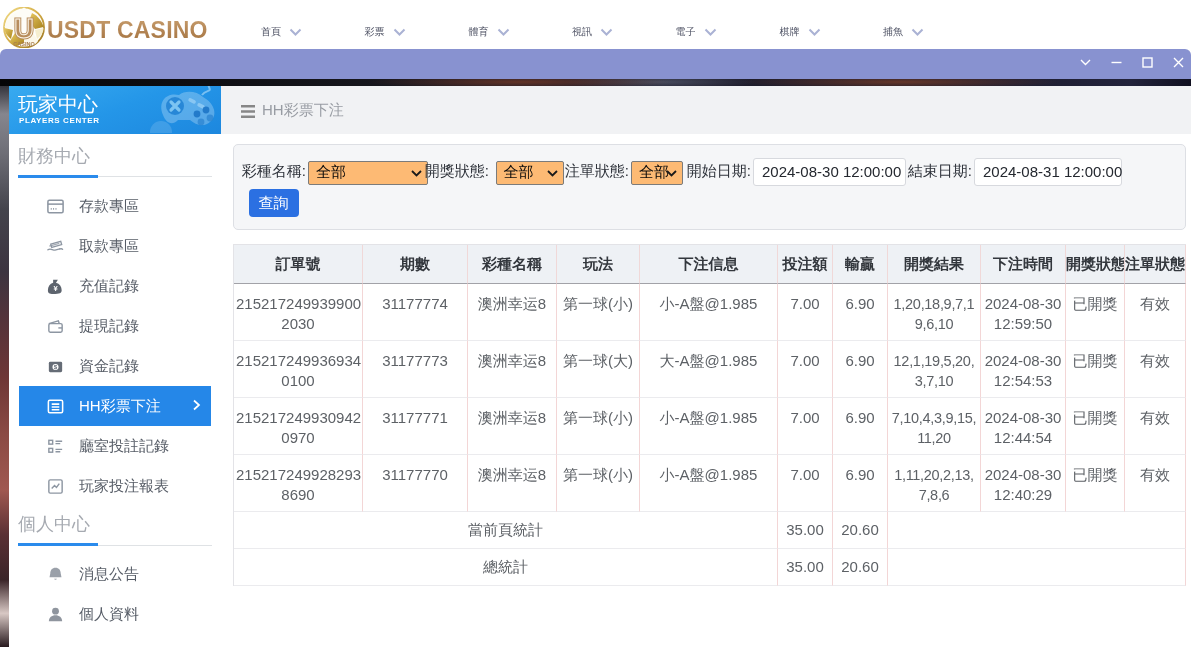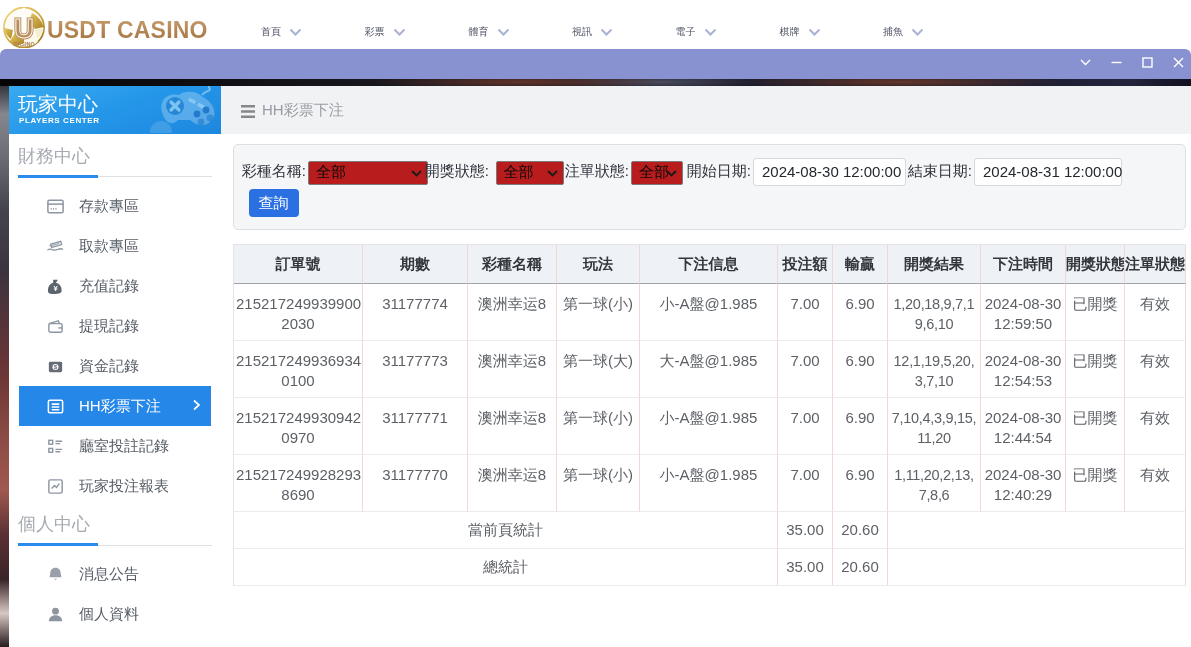--- a/index.html
+++ b/index.html
@@ -50,21 +50,21 @@
 .mitem.sel .arr { position:absolute; right:8px; top:12px; }
 
 
 #content { left:221px; top:86px; width:970px; height:561px; background:#ffffff; }
 #crumb { left:0; top:0; width:970px; height:47.5px; background:#f1f2f4; }
 #crumb .ham { position:absolute; left:20px; top:19px; }
 #crumb .txt { position:absolute; left:41px; top:15px; font-size:15px; color:#989ca3; }
 
 #fcard { left:12px; top:58px; width:953px; height:85.5px; background:#f5f6f8; border:1px solid #dddfe4; border-radius:5px; }
 .flabel { top:76px; font-size:15px; color:#2f333b; width:70px; text-align:right; }
-.csel { position:absolute; font-size:15px; color:#0a0a0a; height:24px; top:74.5px; background:#b91c1c;
+.csel { position:absolute; font-size:15px; color:#0a0a0a; height:24px; top:74.5px; background:#fdba74;
   border:1px solid #7b7b7b; border-radius:2px; display:flex; align-items:center; padding-left:7px; }
 .csel svg { position:absolute; right:5px; top:8px; }
 .dinp { position:absolute; top:71.5px; height:28px; background:#fff; border:1px solid #d7d9de; border-radius:3px;
   font-size:15px; color:#24282f; display:flex; align-items:center; padding-left:8px; white-space:nowrap; }
 #qbtn { left:27.5px; top:103px; width:50px; height:28px; background:#2b70e2; color:#fff; font-size:15px;
   border-radius:4px; display:flex; align-items:center; justify-content:center; }
 
 
 #tblwrap { left:12px; top:158px; width:808px; height:396px; }
 table { border-collapse:separate; border-spacing:0; table-layout:fixed; width:953px; }

